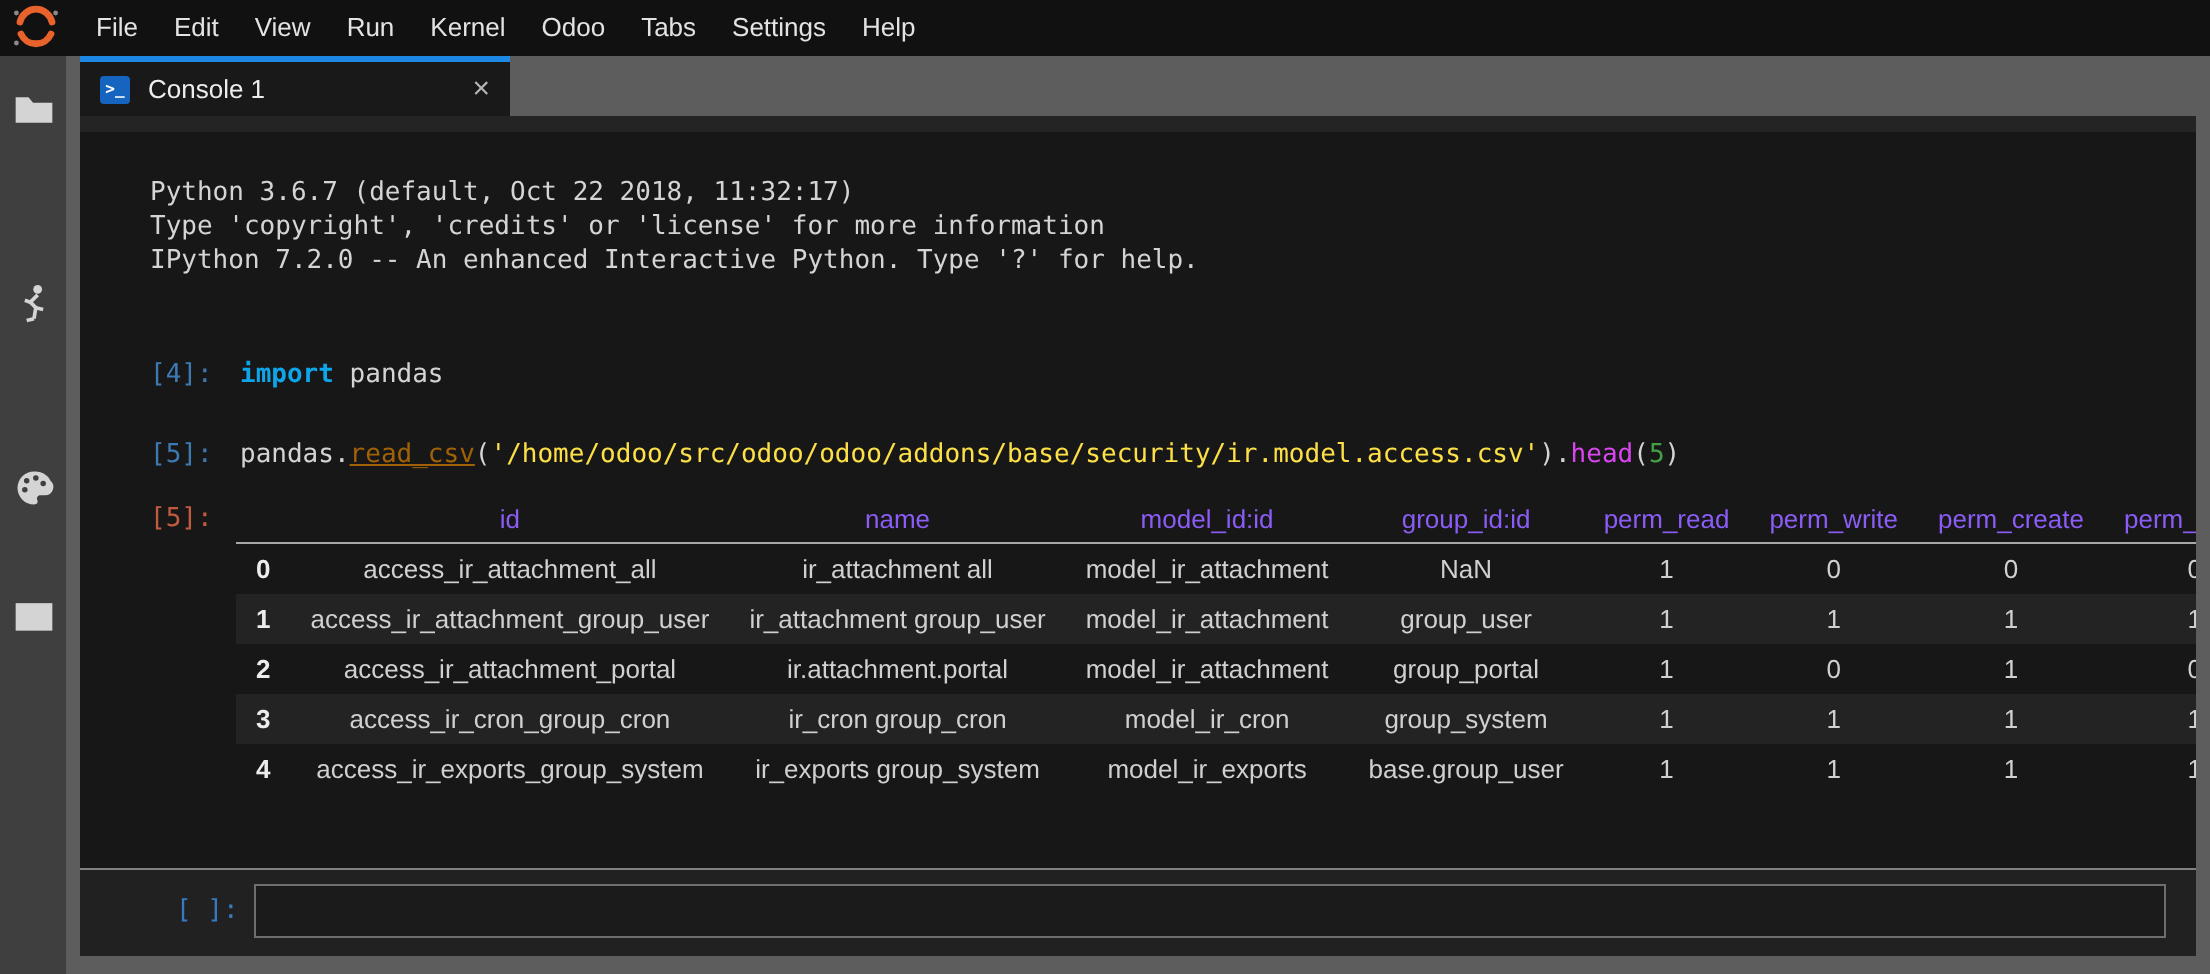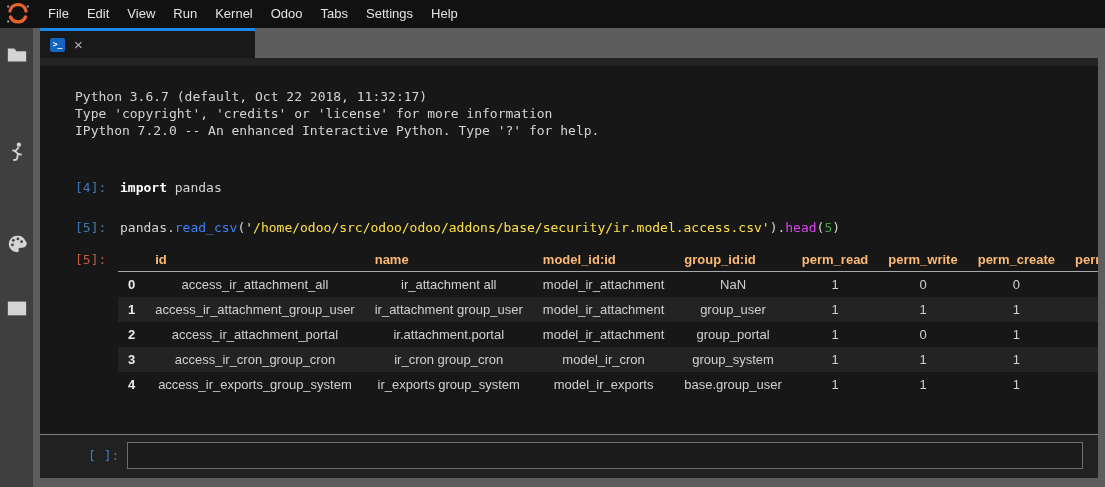--- a/index.html
+++ b/index.html
@@ -32,32 +32,32 @@
   
   .panel { flex:1; margin:0 7px 9px 7px; background:#171717; display:flex; flex-direction:column; min-height:0; }
   .toolbar { flex:0 0 8px; background:#242424; }
   .content { flex:1; overflow:hidden; font-family:"DejaVu Sans Mono", monospace;
              font-size:13px; line-height:17px; color:#d4d4d4; }
   .banner { margin:22px 0 0 35px; white-space:pre; }
   .cellrow { display:flex; margin-left:35px; white-space:pre; }
   .row-in4 { margin-top:40px; }
   .row-in5 { margin-top:23px; }
   .prompt-in { flex:0 0 45px; color:#3d79b3; }
-  .tok-kw  { color:#ffffff; font-weight:bold; }
+  .tok-kw  { color:#0ea5e9; font-weight:bold; }
   .tok-fn  { color:#d946ef; }
-  .tok-fn-u{ color:#3b82f6; }
+  .tok-fn-u{ color:#a16207; text-decoration:underline; }
   .tok-str { color:#fde047; }
   .tok-num { color:#43a047; }
 
   .outrow { display:flex; margin-left:35px; margin-top:12px; }
   .prompt-out { flex:0 0 43px; color:#c25a40; padding-top:3px; }
 
   table.df { border-collapse:collapse; table-layout:fixed;
              font-family:"Liberation Sans", sans-serif; font-size:13px; color:#d0d0d0; }
-  table.df thead th { font-weight:bold; color:#fdba74; text-align:left;
+  table.df thead th { font-weight:normal; color:#8b5cf6; text-align:center;
                       padding:3px 10px; border-bottom:1px solid #a8a8a8; }
   table.df tbody th { font-weight:bold; color:#ececec; text-align:left; padding:4px 10px; }
   table.df td { text-align:center; padding:4px 10px; white-space:nowrap; overflow:hidden; }
   table.df tbody tr:nth-child(even) { background:#232323; }
 
   .inputwrap { flex:0 0 auto; border-top:1px solid #818181; background:#212121;
                padding:7px 15px 9px 48px; display:flex; }
   .prompt-empty { flex:0 0 39px; color:#3779c2; font-family:"DejaVu Sans Mono", monospace;
                   font-size:13px; line-height:27px; white-space:pre; }
   .inputbox { flex:1; height:27px; border:1px solid #6e6e6e; background:#1b1b1b;
@@ -118,20 +118,21 @@
         <svg viewBox="0 0 24 24" fill="none" stroke-width="2">
             <rect x="3" y="6" width="18" height="13"></rect>
           </svg>
       </div>
     </div>
 
     <div class="dock">
       <div class="tabbar">
         <div class="tab">
           <div class="tab-icon">&gt;_</div>
+          <span class="tab-label">Console 1</span>
           <span class="tab-close">×</span>
         </div>
       </div>
 
       <div class="panel">
         <div class="toolbar"></div>
 
         <div class="content">
           <div class="banner"><span>Python 3.6.7 (default, Oct 22 2018, 11:32:17)</span>
 <span>Type 'copyright', 'credits' or 'license' for more information</span>

